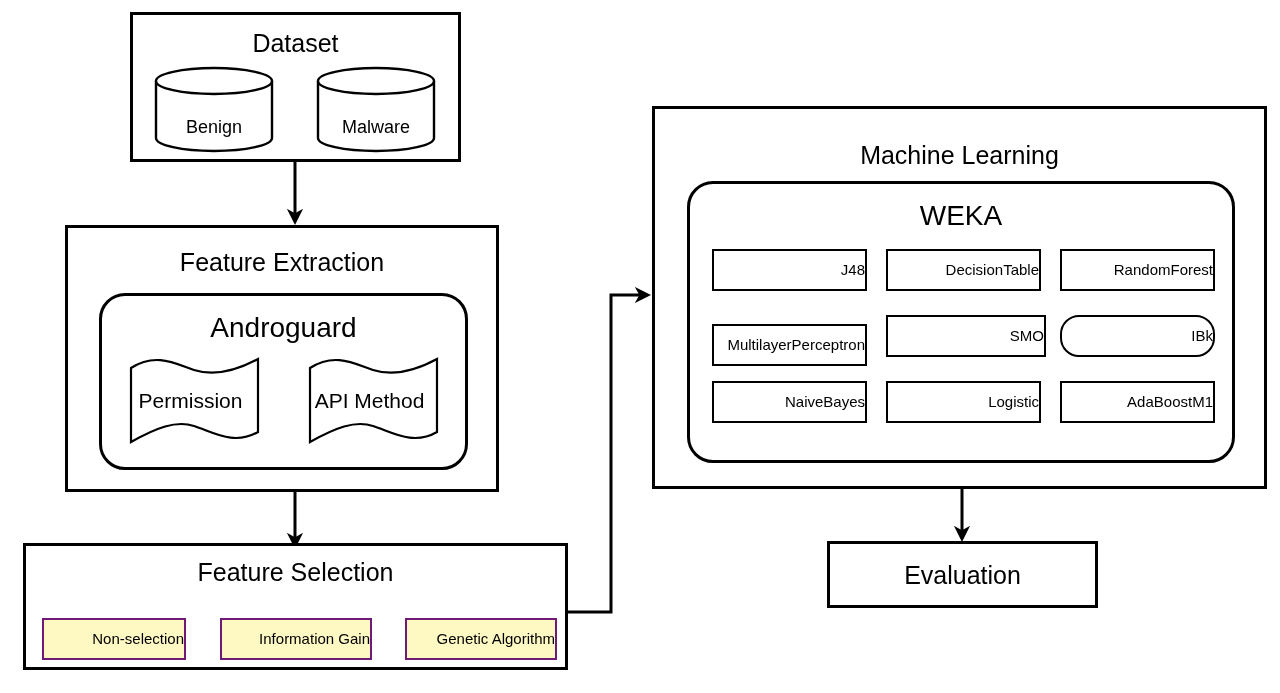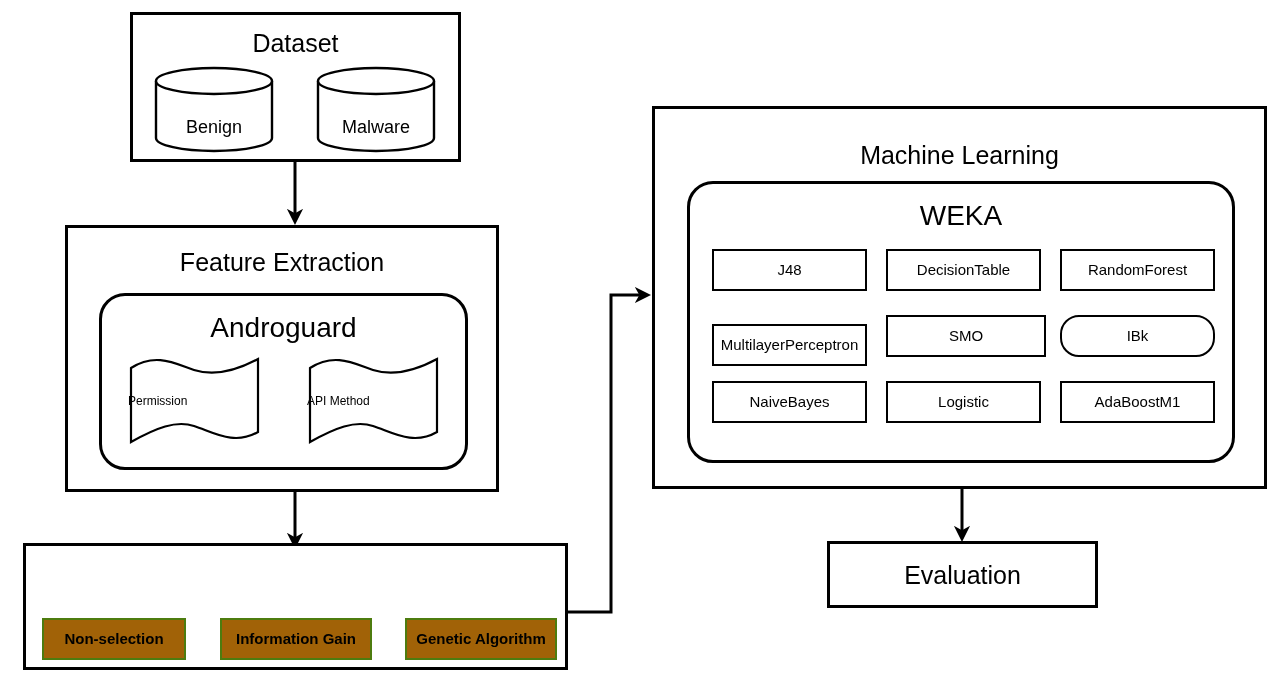--- a/index.html
+++ b/index.html
@@ -43,56 +43,56 @@
     white-space: nowrap;
   }
   .t-24 { font-size: 25px; }
   .t-22 { font-size: 28px; }
   .leaf-label {
     position: absolute;
     left: 0;
     right: 0;
     top: 50%;
     transform: translateY(-50%);
-    text-align: center;
+    text-align: right;
     font-size: 15px;
     white-space: nowrap;
     line-height: 1.1;
   }
   .cyl-label {
     position: absolute;
     left: 0;
     right: 0;
     bottom: 14px;
     text-align: center;
     font-size: 18px;
     white-space: nowrap;
   }
   .wave-label {
     position: absolute;
     left: 0;
     right: 8px;
     top: 50%;
     transform: translateY(-50%);
-    text-align: left;
-    font-size: 12px;
+    text-align: center;
+    font-size: 21px;
     white-space: nowrap;
   }
   .shape-wrap { position: absolute; }
   .shape-wrap svg { display: block; overflow: visible; }
   #connectors {
     position: absolute;
     left: 0;
     top: 0;
     width: 1280px;
     height: 693px;
     pointer-events: none;
   }
   .algo-cell { position: absolute; box-sizing: border-box; border: 2px solid #000; background:#fff; }
-  .fs-cell   { position: absolute; box-sizing: border-box; border: 2px solid #4d7c0f; background:#a16207;font-weight:bold; }
+  .fs-cell   { position: absolute; box-sizing: border-box; border: 2px solid #701a75; background:#fef9c3; }
 </style>
 </head>
 <body>
 
 <div id="canvas">
 
   <svg id="connectors" viewBox="0 0 1280 693" width="1280" height="693">
     <defs>
       <marker id="arrowhead" markerWidth="7" markerHeight="7" refX="3.4" refY="3.1" orient="auto" markerUnits="strokeWidth">
         <path d="M0,0.4 L5.4,3.1 L0,5.8 L1.5,3.1 Z" fill="#000"></path>
@@ -154,20 +154,21 @@
         <svg width="133" height="90" viewBox="0 0 133 90">
           <path d="M3,12 C28,-4 48,8 66,14 C85,20 106,16 130,3
                    L130,76 C106,90 85,76 66,70 C48,64 28,72 3,86 Z" fill="#fff" stroke="#000" stroke-width="2.2"></path>
         </svg>
         <div class="wave-label">API Method</div>
       </div>
     </div>
   </div>
 
   <div class="box" style="left:23px; top:543px; width:545px; height:127px;">
+    <div class="title t-24" style="top:12px;">Feature Selection</div>
 
     <div class="fs-cell" style="left:16px; top:72px; width:144px; height:42px;">
       <div class="leaf-label">Non-selection</div>
     </div>
 
     <div class="fs-cell" style="left:194px; top:72px; width:152px; height:42px;">
       <div class="leaf-label">Information Gain</div>
     </div>
 
     <div class="fs-cell" style="left:379px; top:72px; width:152px; height:42px;">

